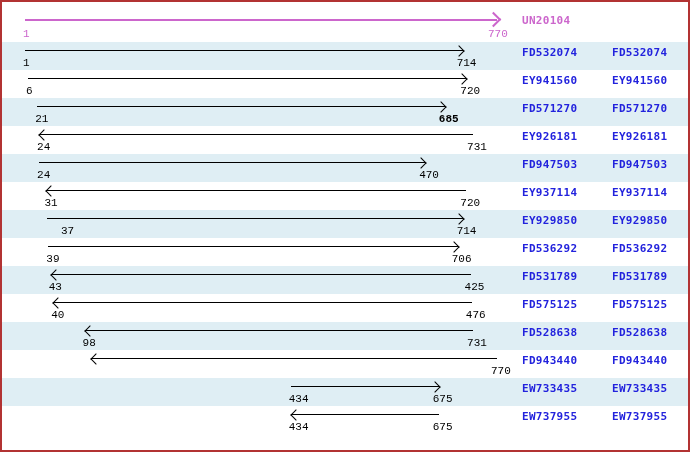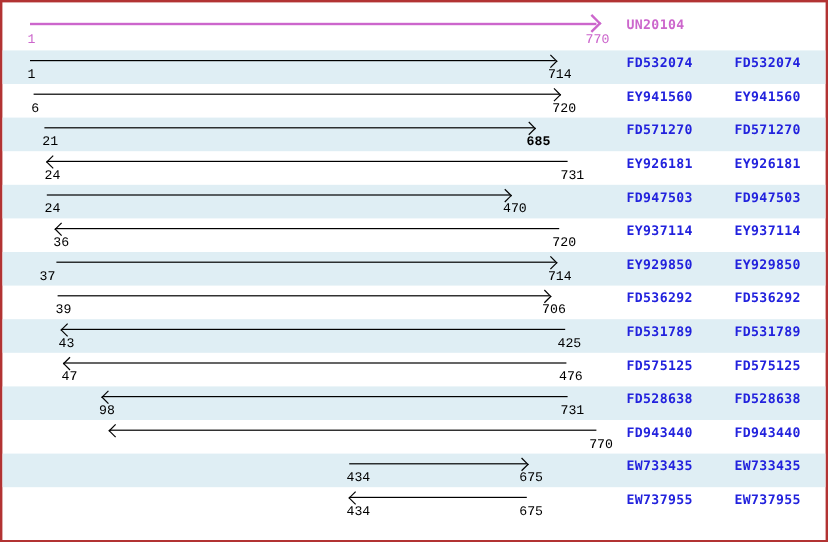--- a/index.html
+++ b/index.html
@@ -91,29 +91,29 @@
     <div class="aline" style="left: 37.117px; width: 386.07px;"></div>
     <div class="chev right" style="left: 415.187px;"></div>
     <span class="num" style="left: 35.117px;">24</span>
     <span class="num" style="left: 417.187px;">470</span>
     <a class="acc c1">FD947503</a>
     <a class="acc c2">FD947503</a>
   </div>
       <div class="row plain">
     <div class="aline" style="left: 44.4824px; width: 419.828px;"></div>
     <div class="chev left" style="left: 45.4824px;"></div>
-    <span class="num" style="left: 42.4824px;">36</span>
+    <span class="num" style="left: 42.4824px;">31</span>
     <span class="num" style="left: 458.311px;">720</span>
     <a class="acc c1">EY937114</a>
     <a class="acc c2">EY937114</a>
   </div>
       <div class="row band">
     <div class="aline" style="left: 45.0962px; width: 415.532px;"></div>
     <div class="chev right" style="left: 452.628px;"></div>
-    <span class="num" style="left: 31px;">37</span>
+    <span class="num" style="left: 59px;">37</span>
     <span class="num" style="left: 454.628px;">714</span>
     <a class="acc c1">EY929850</a>
     <a class="acc c2">EY929850</a>
   </div>
       <div class="row plain">
     <div class="aline" style="left: 46.3238px; width: 409.394px;"></div>
     <div class="chev right" style="left: 447.718px;"></div>
     <span class="num" style="left: 44.3238px;">39</span>
     <span class="num" style="left: 449.718px;">706</span>
     <a class="acc c1">FD536292</a>
@@ -123,21 +123,21 @@
     <div class="aline" style="left: 48.7789px; width: 419.828px;"></div>
     <div class="chev left" style="left: 49.7789px;"></div>
     <span class="num" style="left: 46.7789px;">43</span>
     <span class="num" style="left: 462.607px;">425</span>
     <a class="acc c1">FD531789</a>
     <a class="acc c2">FD531789</a>
   </div>
       <div class="row plain">
     <div class="aline" style="left: 51.2341px; width: 418.601px;"></div>
     <div class="chev left" style="left: 52.2341px;"></div>
-    <span class="num" style="left: 49.2341px;">47</span>
+    <span class="num" style="left: 49.2341px;">40</span>
     <span class="num" style="left: 463.835px;">476</span>
     <a class="acc c1">FD575125</a>
     <a class="acc c2">FD575125</a>
   </div>
       <div class="row band">
     <div class="aline" style="left: 82.5371px; width: 388.525px;"></div>
     <div class="chev left" style="left: 83.5371px;"></div>
     <span class="num" style="left: 80.5371px;">98</span>
     <span class="num" style="left: 465.062px;">731</span>
     <a class="acc c1">FD528638</a>

